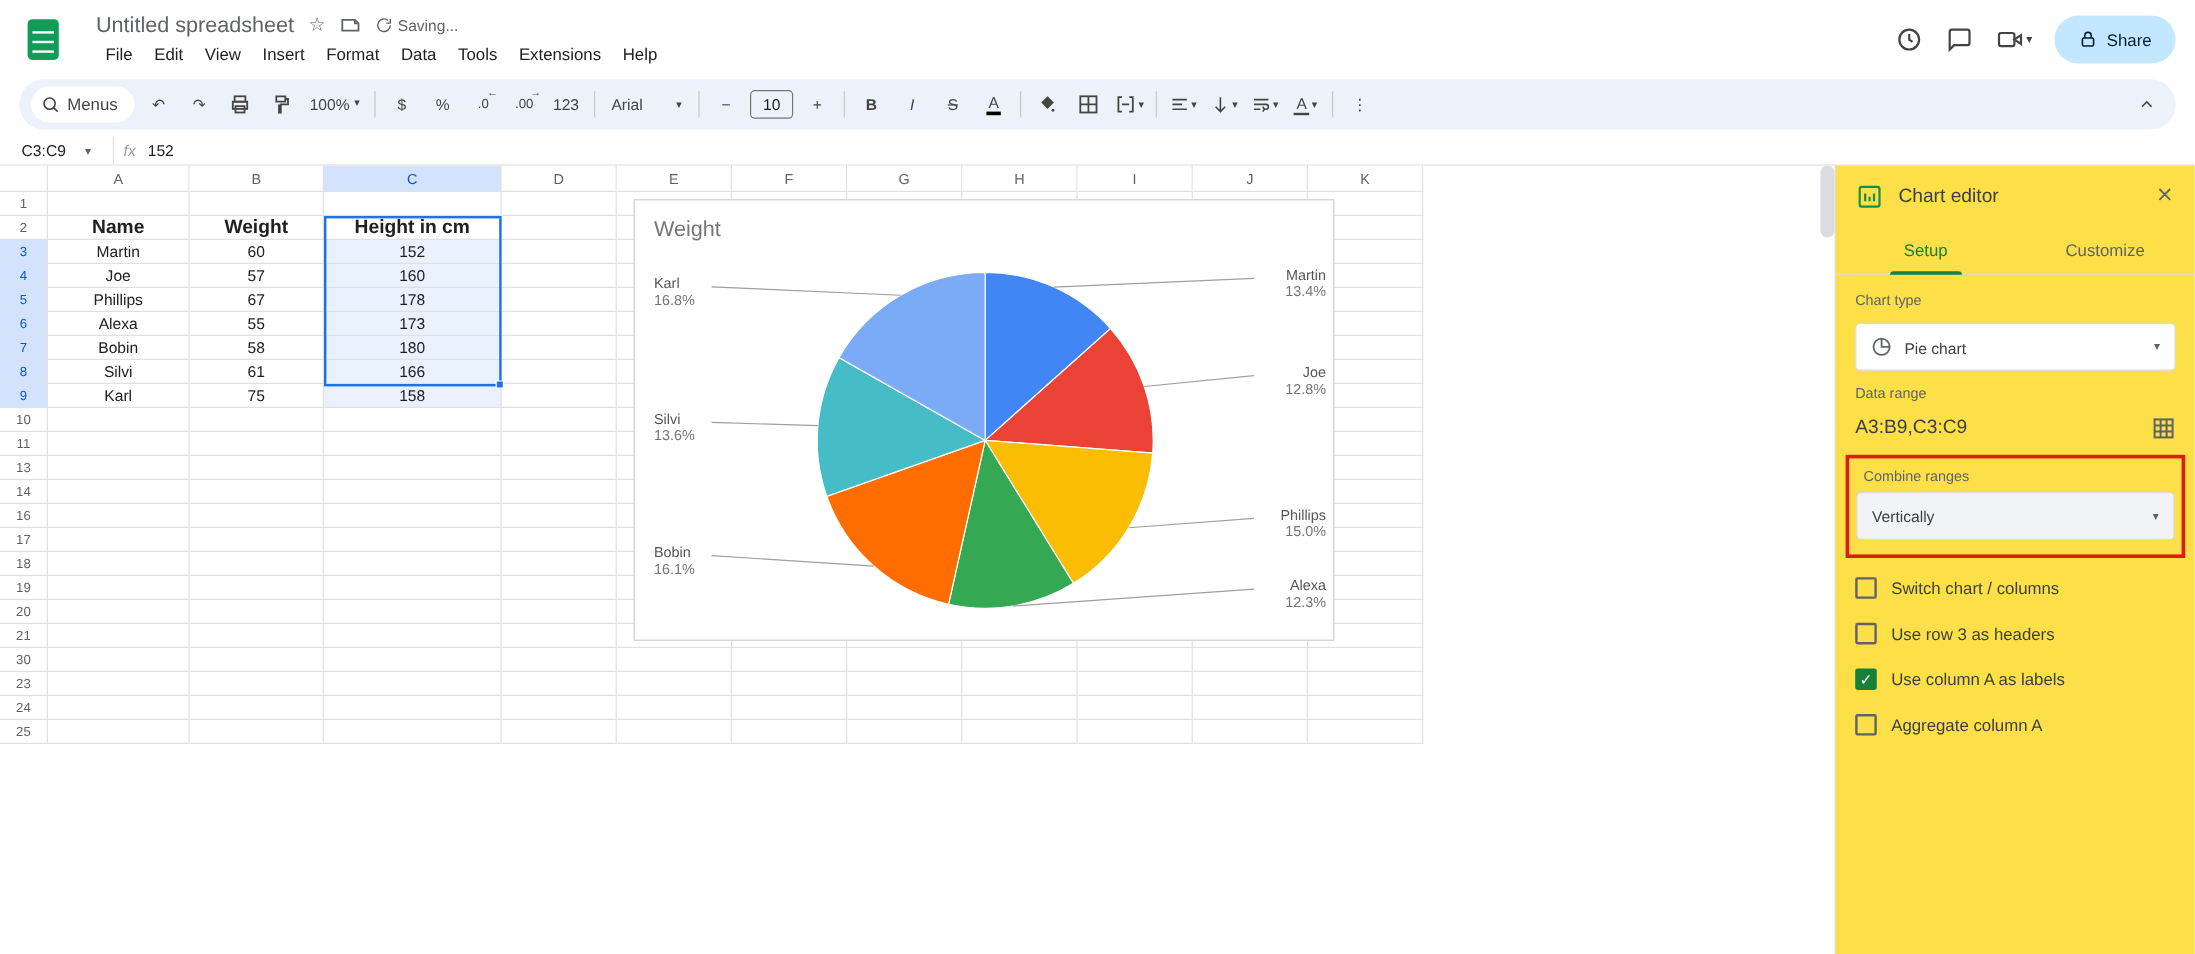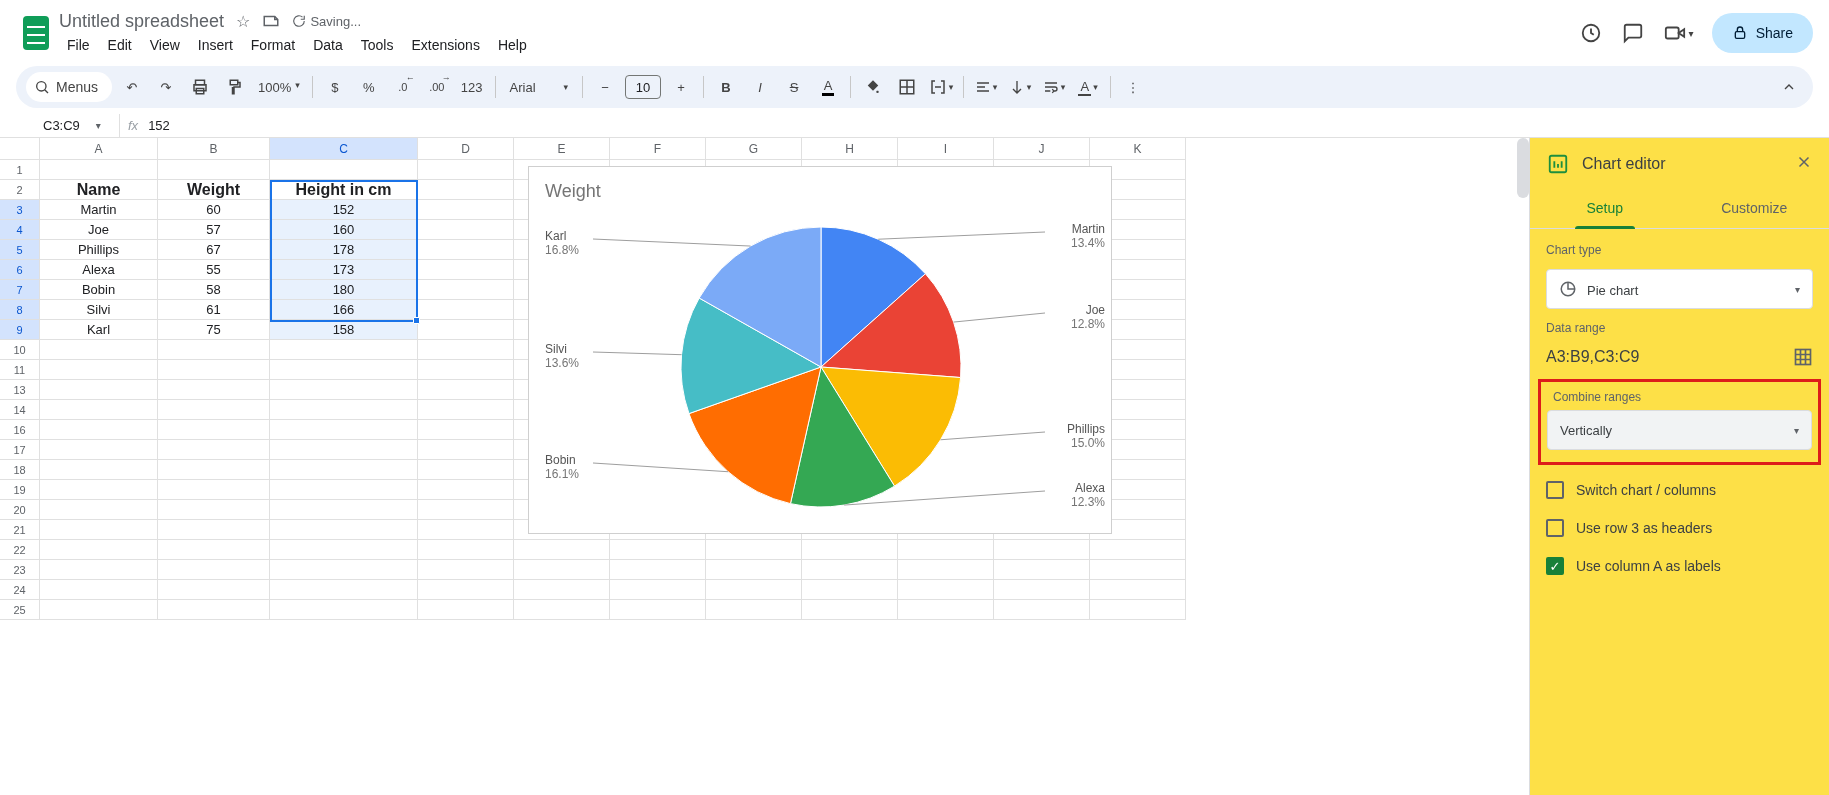--- a/index.html
+++ b/index.html
@@ -1,20 +1,20 @@
 <!DOCTYPE html>
 <html><head>
 <meta charset="utf-8">
 <style>
   * { box-sizing: border-box; }
   html, body { margin: 0; padding: 0; height: 100%; font-family: Arial, sans-serif; background: #fff; color: #202124; }
   body { display:flex; flex-direction: column; }
 
   
-  .header { display: flex; align-items: center; padding: 6px 16px 0 16px; height: 60px; gap: 3px; }
+  .header { display: flex; align-items: center; padding: 6px 16px 0 16px; height: 60px; gap: 24px; }
   .logo { width:40px; height:40px; display:flex; align-items:center; justify-content:center; }
   .logo-box { width:26px; height:34px; background:#0f9d58; border-radius:4px; position:relative; }
   .logo-box::after { content:""; position:absolute; left:4px; right:4px; top:10px; bottom:6px; background:
     linear-gradient(#fff,#fff) top/100% 2px no-repeat,
     linear-gradient(#fff,#fff) center/100% 2px no-repeat,
     linear-gradient(#fff,#fff) bottom/100% 2px no-repeat; }
   .doc-block { display:flex; flex-direction:column; gap:0; }
   .title-row { display:flex; align-items:center; gap:12px; height:24px;}
   .doc-title { font-size:18px; color:#5f6368; }
   .title-icon { color:#5f6368; font-size:16px; display:inline-flex; align-items:center;}
@@ -33,21 +33,21 @@
   .toolbar { background:#edf2fa; border-radius:24px; height:42px; display:flex; align-items:center; padding:0 10px; gap:6px; font-size:13px; color:#444;}
   .menus-chip { background:#fff; border-radius:20px; height:30px; padding:0 14px 0 8px; display:flex; align-items:center; gap:6px; color:#444; font-size:14px;}
   .tbtn { width:28px; height:28px; display:flex; align-items:center; justify-content:center; border-radius:4px; cursor:pointer; color:#444;}
   .sep { width:1px; height:22px; background:#c7c7c7; margin:0 2px;}
   .zoom { padding:0 4px; display:flex; align-items:flex-start; gap:4px;}
   .font-sel { display:flex; align-items:center; gap:28px; padding:0 6px;}
   .fsize-box { border:1px solid #747775; border-radius:4px; height:24px; width:36px; display:flex; align-items:center; justify-content:center; font-size:13px; color:#202124;}
   .collapse-btn { width:28px; height:28px; display:flex; align-items:center; justify-content:center; cursor:pointer; color:#444;}
 
   
-  .refbar { display:flex; align-items:center; border-bottom:1px solid #e0e0e0; height:24px; font-size:13px; color:#202124;padding-left:25px; }
+  .refbar { display:flex; align-items:center; border-bottom:1px solid #e0e0e0; height:24px; font-size:13px; color:#202124; }
   .ref-name { width:88px; padding-left:18px; display:flex; align-items:center; gap:16px;}
   .ref-name .dd{ color:#5f6368; font-size:10px;}
   .ref-sep { width:1px; background:#e0e0e0; height:100%; margin:0 6px;}
   .fx { font-style:italic; color:#9aa0a6; padding:0 6px 0 2px;}
   .formula-val { padding-left:4px;}
 
   
   .main-split { flex:1 1 auto; display:flex; min-height:0;}
   
   .grid-wrap { flex:1 1 auto; overflow:hidden; position:relative; }
@@ -576,21 +576,21 @@
             <div class="cell wD"></div>
             <div class="cell wE"></div>
             <div class="cell wF"></div>
             <div class="cell wG"></div>
             <div class="cell wH"></div>
             <div class="cell wI"></div>
             <div class="cell wJ"></div>
             <div class="cell wK"></div>
           </div>
           <div class="row">
-            <div class="rowhdr">22</div>
+            <div class="rowhdr">30</div>
             <div class="cell wA"></div>
             <div class="cell wB"></div>
             <div class="cell wC"></div>
             <div class="cell wD"></div>
             <div class="cell wE"></div>
             <div class="cell wF"></div>
             <div class="cell wG"></div>
             <div class="cell wH"></div>
             <div class="cell wI"></div>
             <div class="cell wJ"></div>
@@ -733,15 +733,19 @@
           <span>Switch chart / columns</span>
       </div>
       <div class="chk-row">
         <span class="chk" id="chk-userow"></span>
           <span>Use row 3 as headers</span>
       </div>
       <div class="chk-row">
         <span class="chk on" id="chk-usecol"></span>
           <span>Use column A as labels</span>
       </div>
+      <div class="chk-row">
+        <span class="chk" id="chk-agg"></span>
+          <span>Aggregate column A</span>
+      </div>
     </div>
   </div>
 </div>
 
 </body></html>

